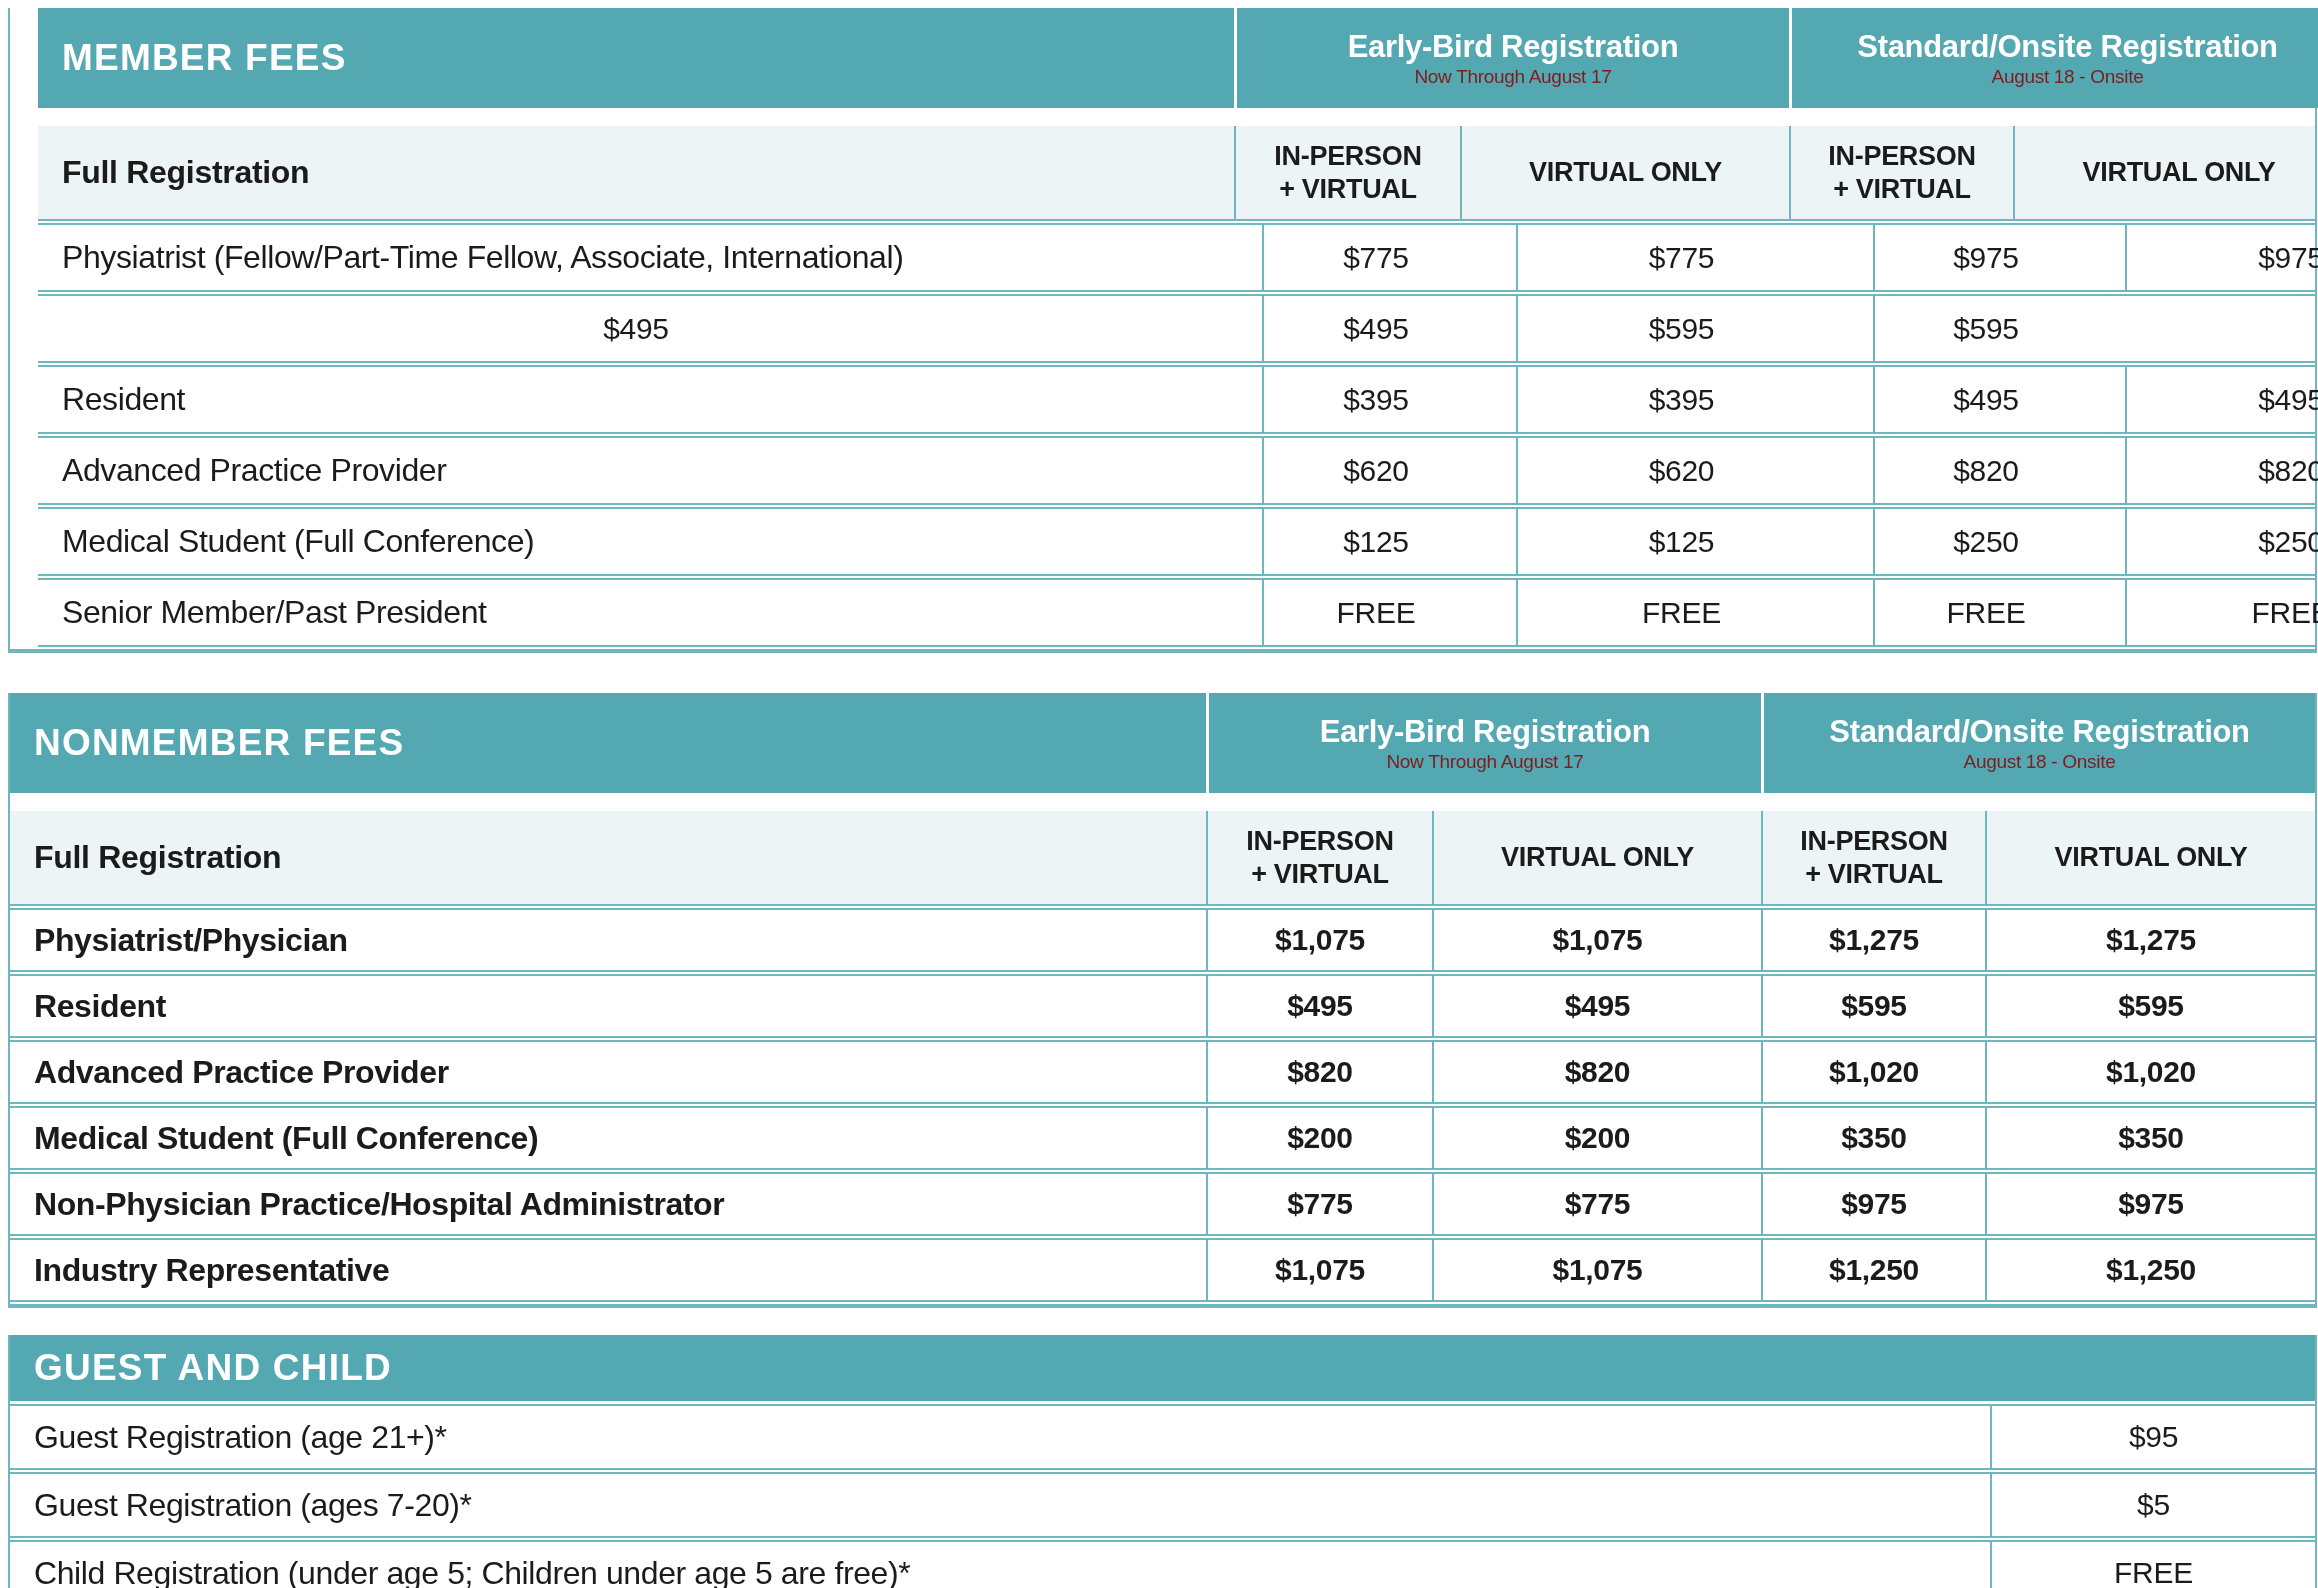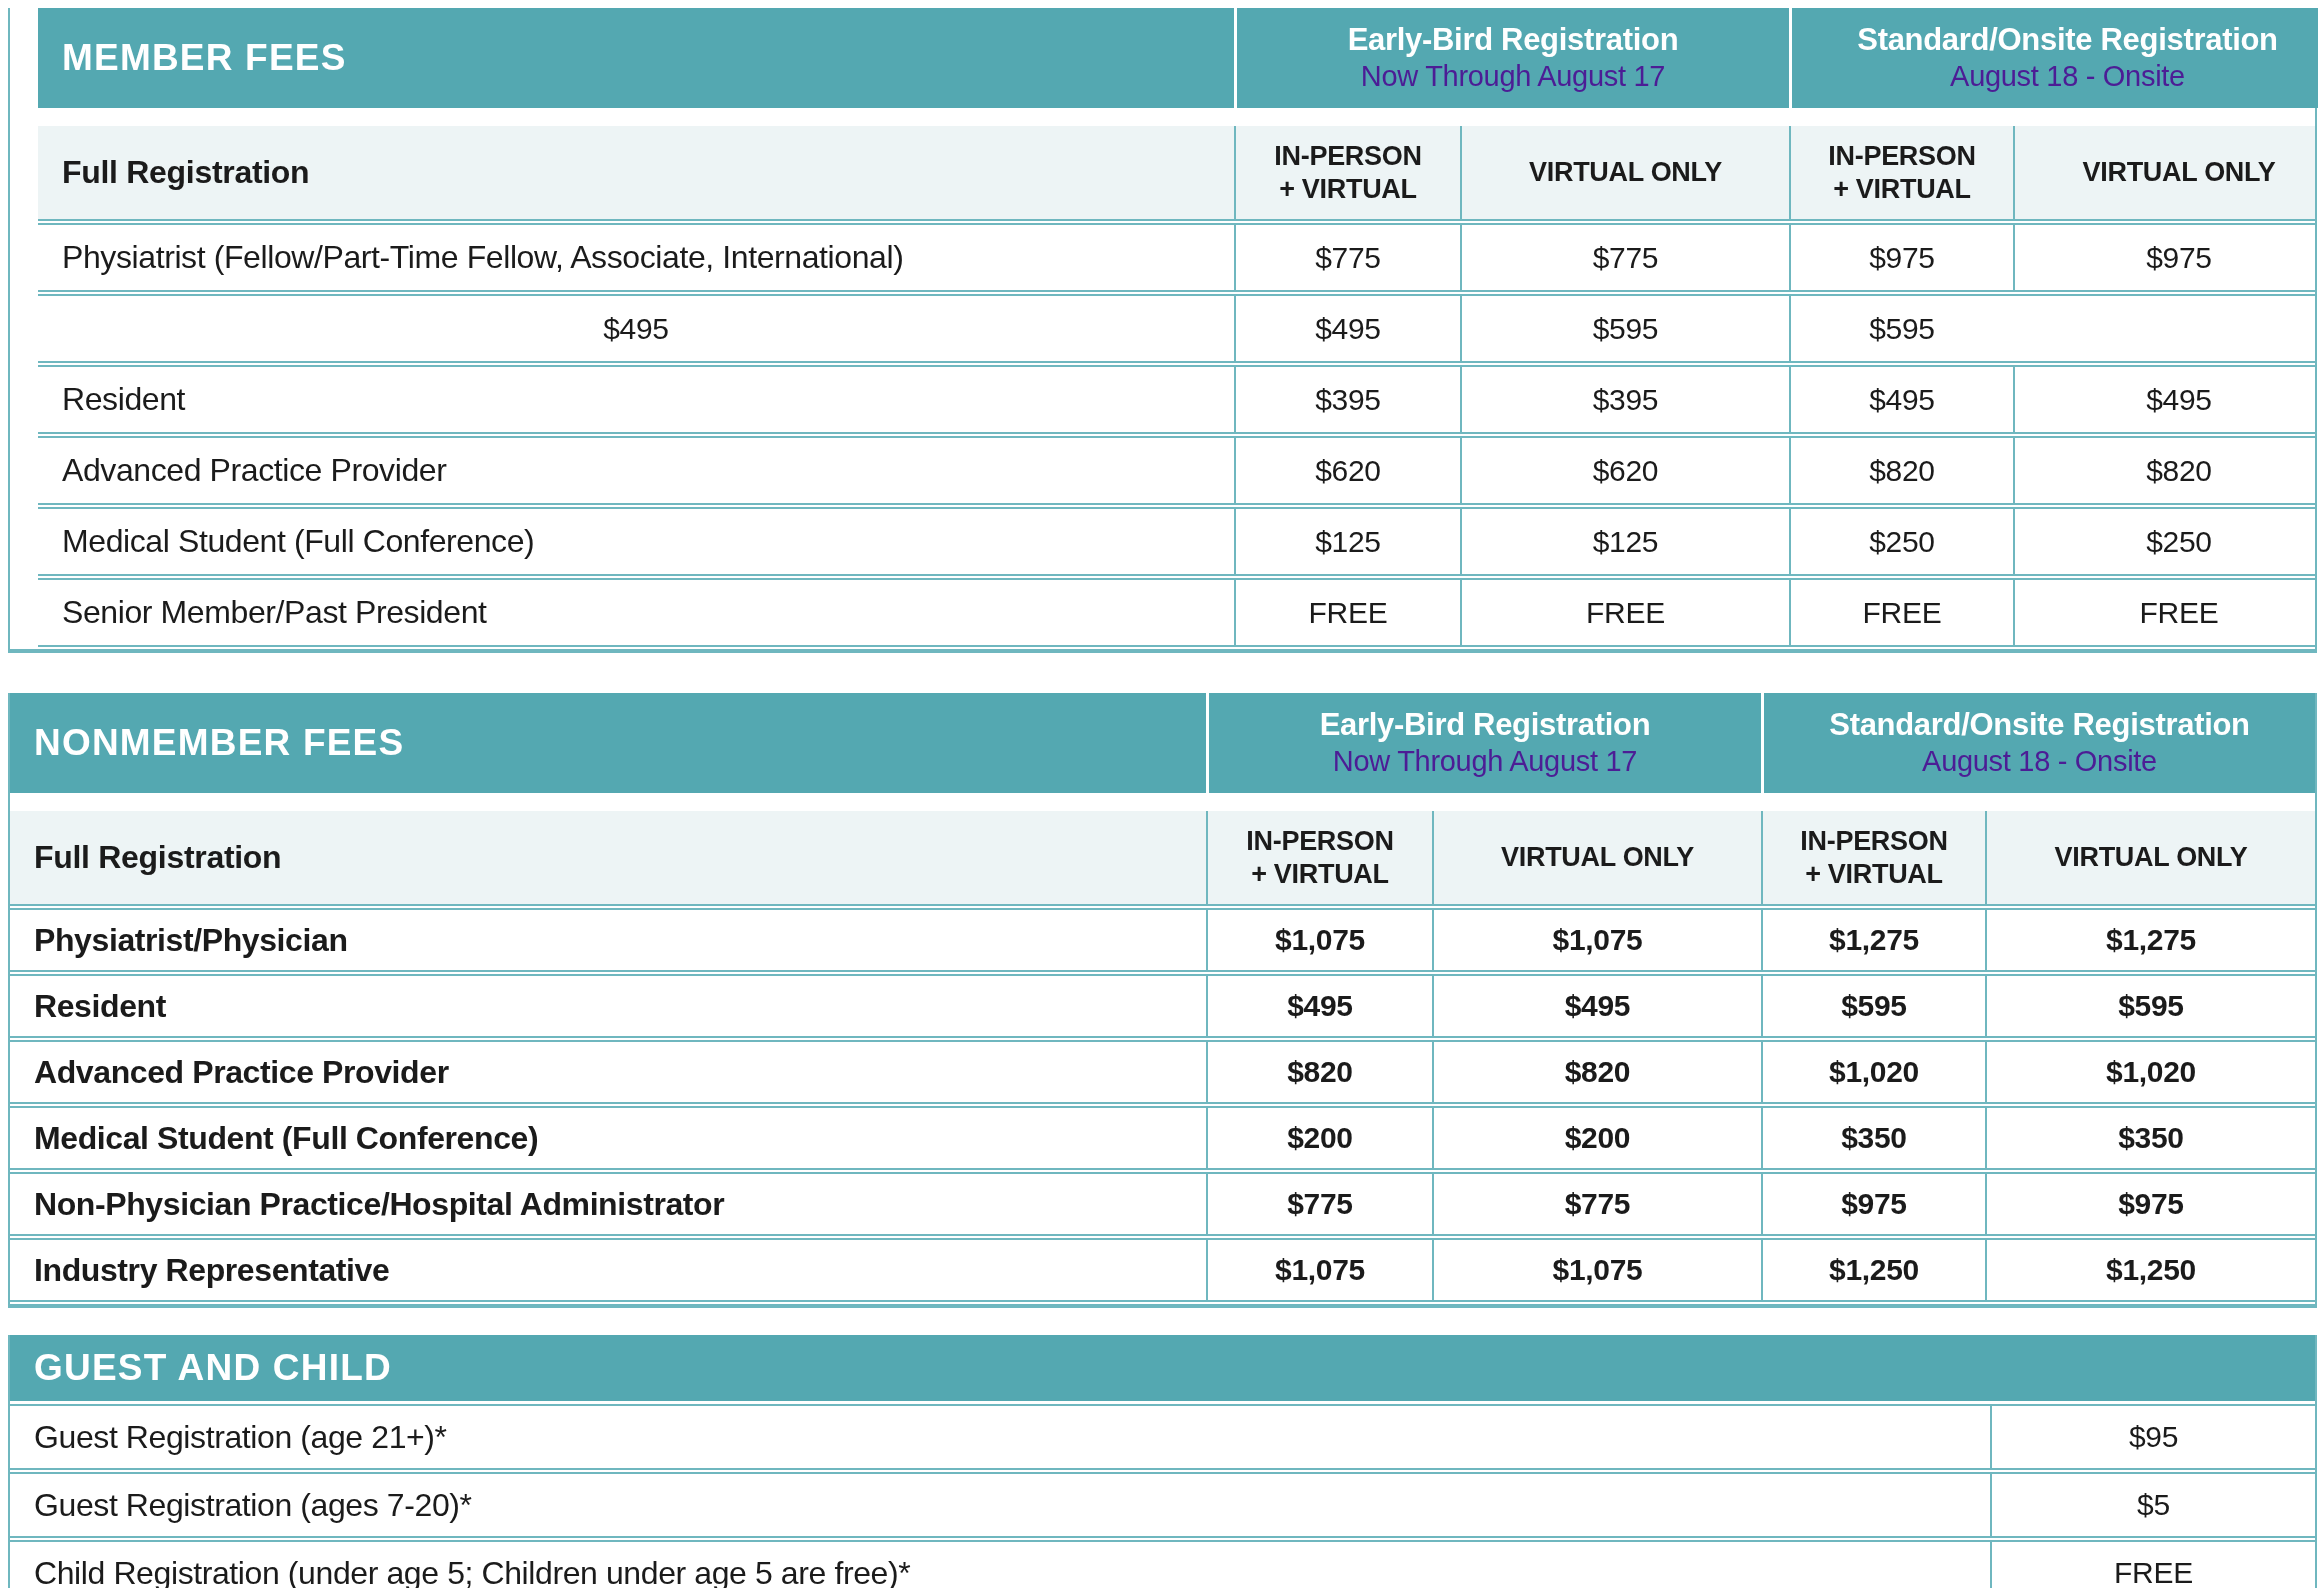--- a/index.html
+++ b/index.html
@@ -32,21 +32,21 @@
   }
   .band-short { grid-template-columns: 2305px; height: 66px; }
   .band-cell { background: #54a8b1; display: flex; flex-direction: column; justify-content: center; }
   .band-cell + .band-cell { border-left: 3px solid #ffffff; }
   .band-title {
     color: #ffffff; font-size: 37px; font-weight: bold;
     letter-spacing: 1.2px; padding-left: 24px;
   }
   .period { text-align: center; line-height: 1.22; }
   .period-title { color: #ffffff; font-size: 31px; font-weight: bold; letter-spacing: -0.3px; }
-  .period-sub   { color: #4c1d95; font-size: 29px; letter-spacing: -0.3px; }
+  .period-sub   { color: #7f1d1d; font-size: 19px; letter-spacing: -0.3px; }
 
   
   .row {
     display: grid;
     grid-template-columns: 1196px 226px 329px 224px 330px;
   }
   .guest-row { grid-template-columns: 1980px 325px; }
   .cell { display: flex; align-items: center; }
   .cell + .cell { border-left: 2px solid #6fb7bf; }
 
@@ -61,21 +61,21 @@
     font-size: 27px; font-weight: bold;
     line-height: 1.2; white-space: pre-line; letter-spacing: -0.3px;
   }
 
   .data-row {
     margin-top: 2px;
     border-top: 2px solid #6fb7bf;
     border-bottom: 2px solid #6fb7bf;
     background: #ffffff;
   }
-  .t-member    .data-row { height: 69px; }
+  .t-member    .data-row { height: 69px; gap: 28px; }
   .t-nonmember .data-row { height: 64px; font-weight: bold; }
   .t-guest     .data-row { height: 66px; }
   .t-guest .band + .data-row { margin-top: 3px; }
 
   .label-cell { font-size: 32px; padding-left: 24px; letter-spacing: -0.4px; }
   .price-cell { justify-content: center; font-size: 30px; letter-spacing: -0.3px; }
 </style>
 </head>
 <body>
 

